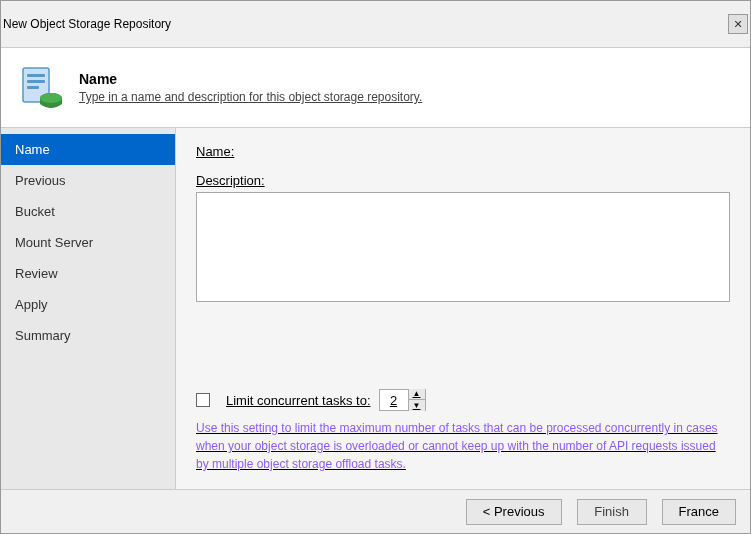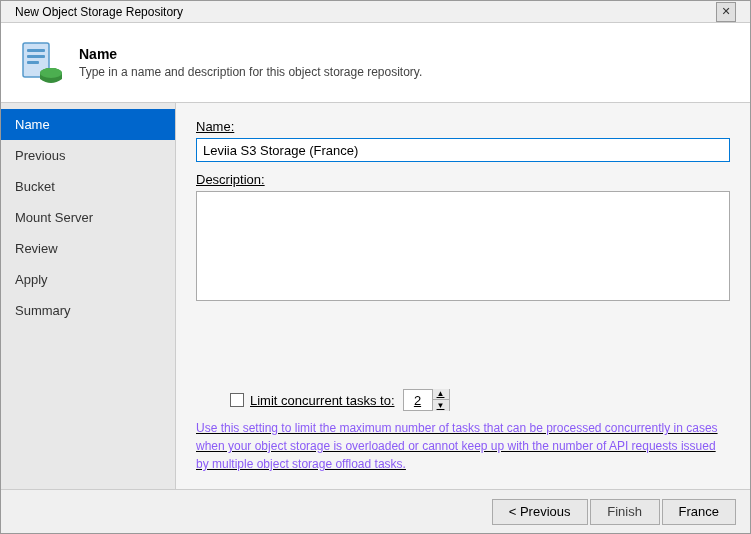--- a/index.html
+++ b/index.html
@@ -21,25 +21,25 @@
       background: #f0f0f0;
       border: 1px solid #999;
       display: flex;
       flex-direction: column;
       box-shadow: 2px 2px 8px rgba(0,0,0,0.3);
     }
 
     .title-bar {
       background: #f0f0f0;
       border-bottom: 1px solid #ccc;
-      padding: 6px 14px;
+      padding: 6px 2px;
       display: flex;
       justify-content: space-between;
       align-items: center;
-      height: 22px;
+      height: 47px;
     }
 
     .title-bar-text {
       font-size: 12px;
       color: #000;
     }
 
     .title-bar-close {
       width: 20px;
       height: 20px;
@@ -80,20 +80,21 @@
     .header-text h2 {
       font-size: 14px;
       font-weight: 600;
       color: #000;
       margin-bottom: 3px;
     }
 
     .header-text p {
       font-size: 12px;
       color: #444;
+      text-decoration: underline;
     }
 
     .content {
       display: flex;
       flex: 1;
       overflow: hidden;
     }
 
     .sidebar {
       width: 175px;
@@ -164,22 +165,21 @@
     .limit-tasks-row {
       display: flex;
       align-items: center;
       gap: 8px;
       margin-bottom: 8px;
     }
 
     .checkbox-container {
       display: flex;
       align-items: flex-start;
-      gap: 6px;
-      margin-left: 34px;
+      gap: 16px;
     }
 
     .checkbox {
       width: 14px;
       height: 14px;
       border: 1px solid #666;
       background: #fff;
       flex-shrink: 0;
     }
 
@@ -236,21 +236,21 @@
       line-height: 1.5;
     }
 
     .footer {
       background: #f0f0f0;
       border-top: 1px solid #ccc;
       padding: 8px 14px;
       display: flex;
       justify-content: flex-end;
       align-items: center;
-      gap: 2px;
+      gap: 15px;
       height: 44px;
     }
 
     .btn {
       height: 26px;
       padding: 0 16px;
       font-size: 13px;
       border: 1px solid #aaa;
       background: #e8e8e8;
       cursor: pointer;
@@ -309,21 +309,20 @@
       <div class="sidebar-item">Bucket</div>
       <div class="sidebar-item">Mount Server</div>
       <div class="sidebar-item">Review</div>
       <div class="sidebar-item">Apply</div>
       <div class="sidebar-item">Summary</div>
     </div>
 
     <div class="main">
       <div class="form-group">
         <label class="form-label">Name:</label>
-        <input class="form-input" type="text" value="Leviia S3 Storage (France)" style="">
       </div>
 
       <div class="form-group">
         <label class="form-label">Description:</label>
         <textarea class="form-textarea" style=""></textarea>
       </div>
 
       <div class="spacer"></div>
 
       <div class="limit-tasks-row">

